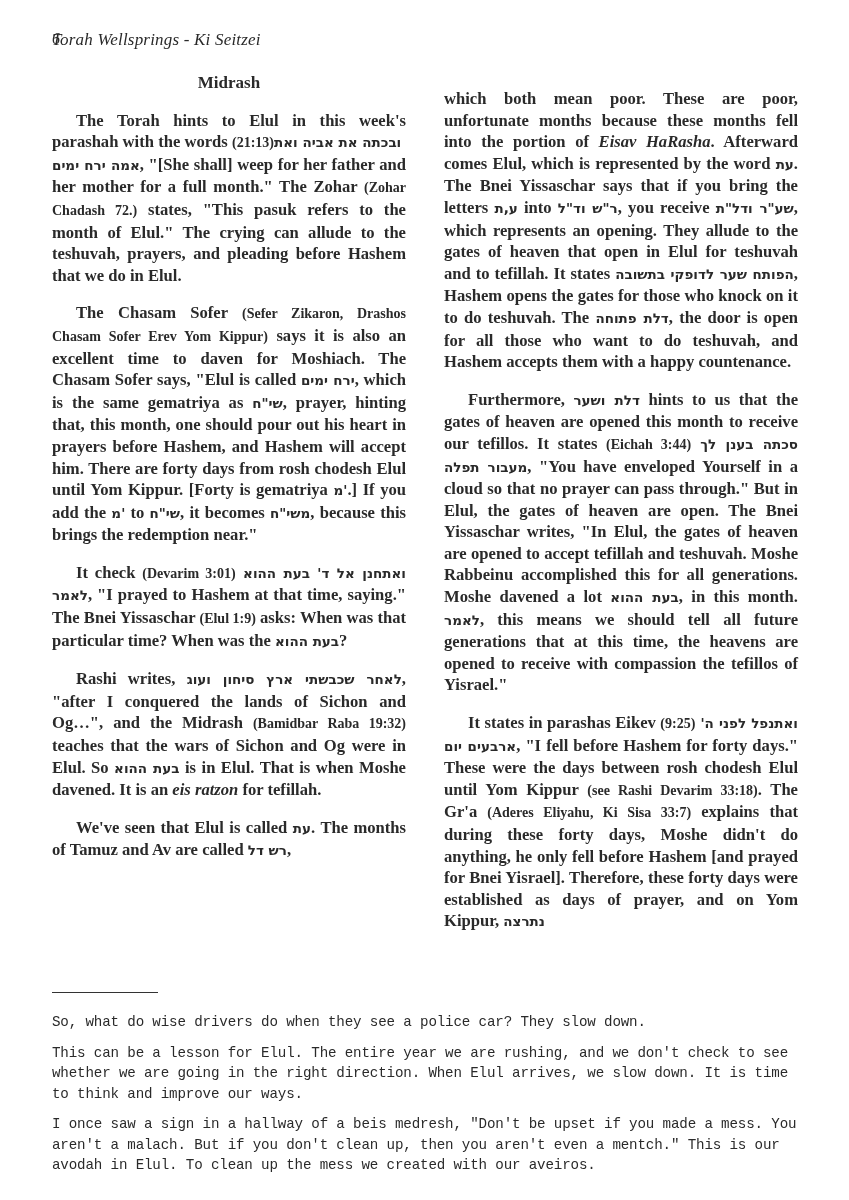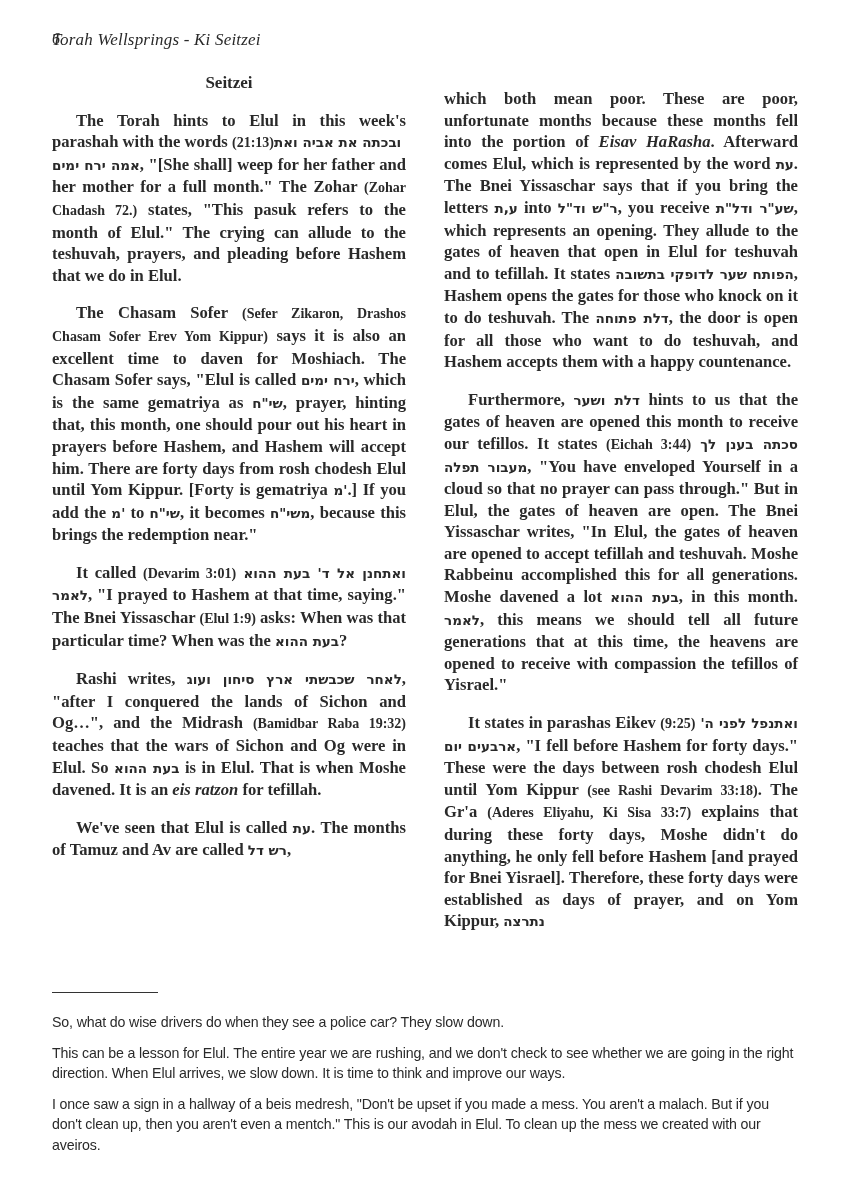--- a/index.html
+++ b/index.html
@@ -17,46 +17,46 @@
   .section-title { text-align:center; font-weight:bold; font-size:17px; margin:0 0 10px 0;
                    padding-top:0; font-family:"Liberation Serif", serif; }
   .para { margin:16px 0 12px 0; text-indent:24px;font-weight:bold; }
   .para.noindent { text-indent:0; }
   .src { font-size:14px; }
   .heb { font-family:"DejaVu Sans", sans-serif; font-size:13.5px; }
   em { font-style:italic; }
   .footnote-rule { position:absolute; left:52px; top:992px; width:106px; height:0;
                    border-top:1.5px solid #333; }
   .footnotes { position:absolute; left:52px; top:1012px; width:748px;
-               font-family:Liberation Sans, sans-serif; font-size:14.2px; line-height:20.5px;
+               font-family:Liberation Mono, monospace; font-size:14.2px; line-height:20.5px;
                letter-spacing:-0.15px; color:#2a2a2a; }
   .fn { margin:0 0 10px 0; }
 </style>
 </head>
 <body>
 
 <div class="header">
   <span class="page-num">6</span>
   <div class="running-title">Torah Wellsprings - Ki Seitzei</div>
 </div>
 
 <div class="col col-left">
-  <h2 class="section-title">Seitzei</h2>
+  <h2 class="section-title">Midrash</h2>
 
   <p class="para">
     <span>The Torah hints to Elul in this week's parashah with the words </span><span class="src">(21:13)</span><span class="heb" dir="rtl"> ובכתה את אביה ואת אמה ירח ימים</span><span>, "[She shall] weep for her father and her mother for a full month." The Zohar </span><span class="src">(Zohar Chadash 72.)</span><span> states, "This pasuk refers to the month of Elul." The crying can allude to the teshuvah, prayers, and pleading before Hashem that we do in Elul.</span>
   </p>
 
 
   <p class="para">
     <span>The Chasam Sofer </span><span class="src">(Sefer Zikaron, Drashos Chasam Sofer Erev Yom Kippur)</span><span> says it is also an excellent time to daven for Moshiach. The Chasam Sofer says, "Elul is called </span><span class="heb">ירח ימים</span><span>, which is the same gematriya as </span><span class="heb">שי"ח</span><span>, prayer, hinting that, this month, one should pour out his heart in prayers before Hashem, and Hashem will accept him. There are forty days from rosh chodesh Elul until Yom Kippur. [Forty is gematriya </span><span class="heb">מ'</span><span>.] If you add the </span><span class="heb">מ'</span><span> to </span><span class="heb">שי"ח</span><span>, it becomes </span><span class="heb">משי"ח</span><span>, because this brings the redemption near."</span>
   </p>
 
   <p class="para">
-    <span>It called </span><span class="src">(Devarim 3:01)</span><span class="heb"> ואתחנן אל ד' בעת ההוא לאמר</span><span>, "I prayed to Hashem at that time, saying." The Bnei Yissaschar </span><span class="src">(Elul 1:9)</span><span> asks: When was that particular time? When was the </span><span class="heb">בעת ההוא</span><span>?</span>
+    <span>It check </span><span class="src">(Devarim 3:01)</span><span class="heb"> ואתחנן אל ד' בעת ההוא לאמר</span><span>, "I prayed to Hashem at that time, saying." The Bnei Yissaschar </span><span class="src">(Elul 1:9)</span><span> asks: When was that particular time? When was the </span><span class="heb">בעת ההוא</span><span>?</span>
   </p>
 
   <p class="para">
     <span>Rashi writes, </span><span class="heb">לאחר שכבשתי ארץ סיחון ועוג</span><span>, "after I conquered the lands of Sichon and Og…", and the Midrash </span><span class="src">(Bamidbar Raba 19:32)</span><span> teaches that the wars of Sichon and Og were in Elul. So </span><span class="heb">בעת ההוא</span><span> is in Elul. That is when Moshe davened. It is an </span><em>eis ratzon</em><span> for tefillah.</span>
   </p>
 
   <p class="para">
     <span>We've seen that Elul is called </span><span class="heb">עת</span><span>. The months of Tamuz and Av are called </span><span class="heb">רש דל</span><span>,</span>
   </p>
 </div>

